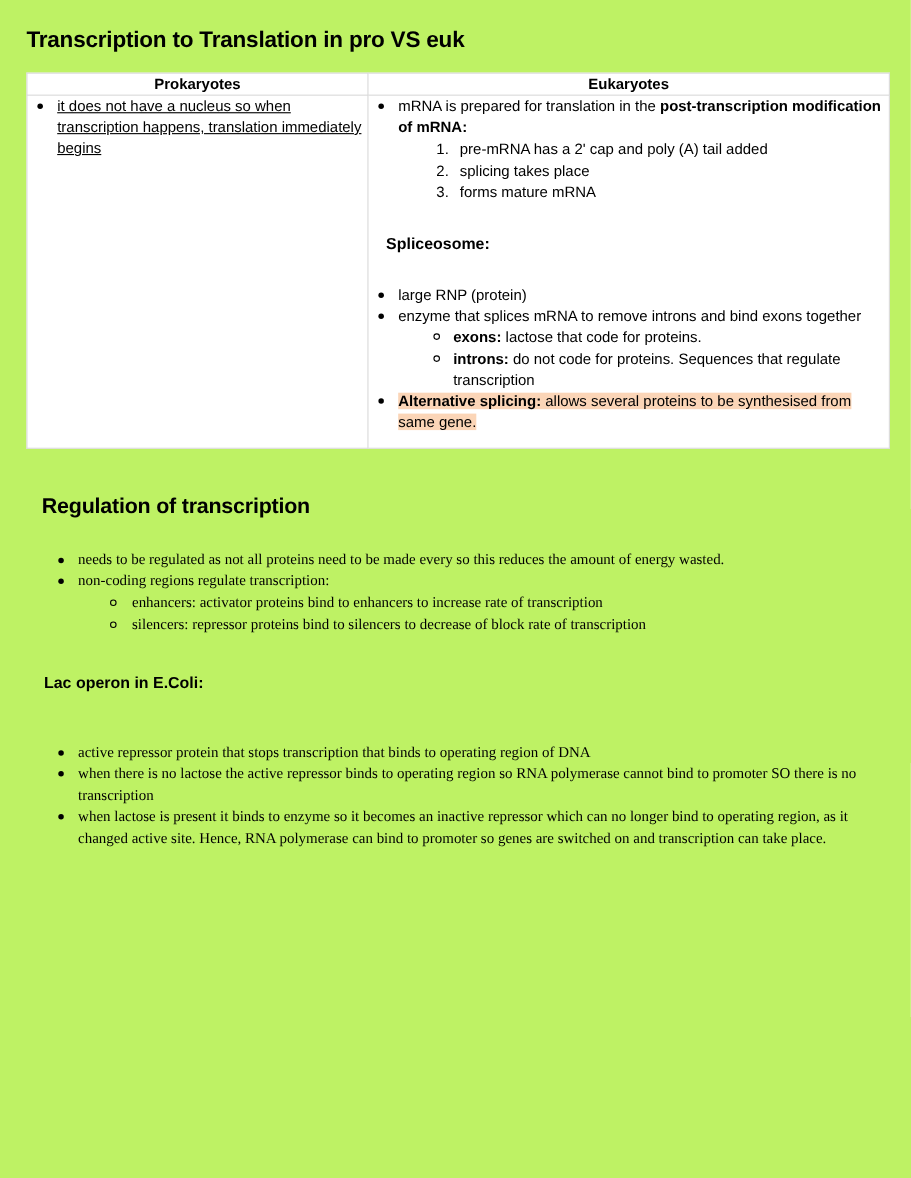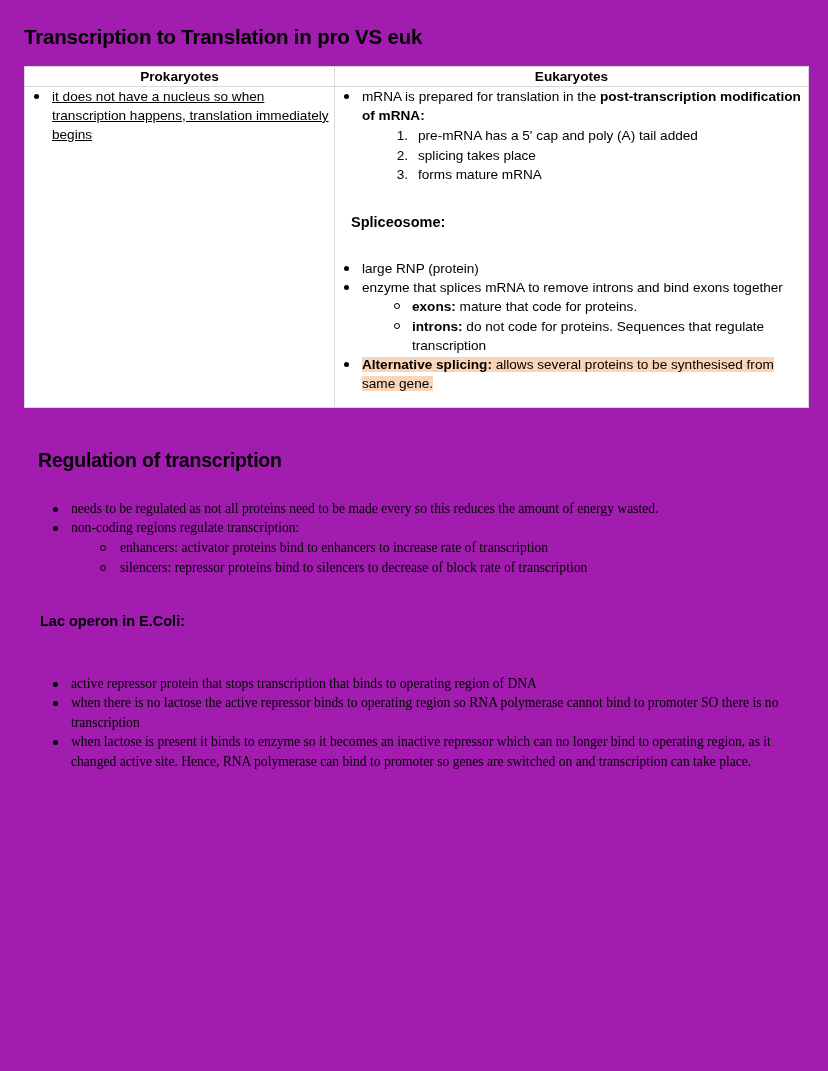--- a/index.html
+++ b/index.html
@@ -14,21 +14,21 @@
     color: #000000;
     -webkit-font-smoothing: antialiased;
     overflow: hidden;
   }
   .page {
     position: relative;
     width: 828px;
     height: 1071px;
     box-sizing: border-box;
     padding: 0 24px;
-    background: #a21caf;
+    background: #bef264;
   }
 
   
   h1.doc-title {
     font-size: 20.5px;
     font-weight: bold;
     letter-spacing: -0.2px;
     margin: 0;
     padding-top: 24px;
     line-height: 1.25;
@@ -216,38 +216,38 @@
           </ul>
         </td>
 
         <td class="cell cell-euk">
 
           <ul class="euk-block">
             <li class="bullet"><span>mRNA is prepared for translation in the </span><b>post-transcription modification of mRNA:</b></li>
           </ul>
 
           <ol class="num-list">
-            <li>pre-mRNA has a 5' cap and poly (A) tail added</li>
+            <li>pre-mRNA has a 2' cap and poly (A) tail added</li>
             <li>splicing takes place</li>
             <li>forms mature mRNA</li>
           </ol>
 
           <div class="spacer-10"></div>
 
           <h3 class="sub-title" style="padding-top:0;padding-bottom:0;">Spliceosome:</h3>
 
           <div class="spacer-8"></div>
 
           <ul>
             <li class="bullet">large RNP (protein)</li>
             <li class="bullet">enzyme that splices mRNA to remove introns and bind exons together</li>
           </ul>
 
           <ul class="sub-list">
-            <li class="sub-bullet"><b>exons:</b><span> mature that code for proteins.</span></li>
+            <li class="sub-bullet"><b>exons:</b><span> lactose that code for proteins.</span></li>
             <li class="sub-bullet"><b>introns:</b><span> do not code for proteins. Sequences that regulate transcription</span></li>
           </ul>
 
           <ul>
             <li class="bullet"><span class="hl"><b>Alternative splicing:</b><span> allows several proteins to be synthesised from same gene.</span></span></li>
           </ul>
 
         </td>
       </tr>
     </tbody>

